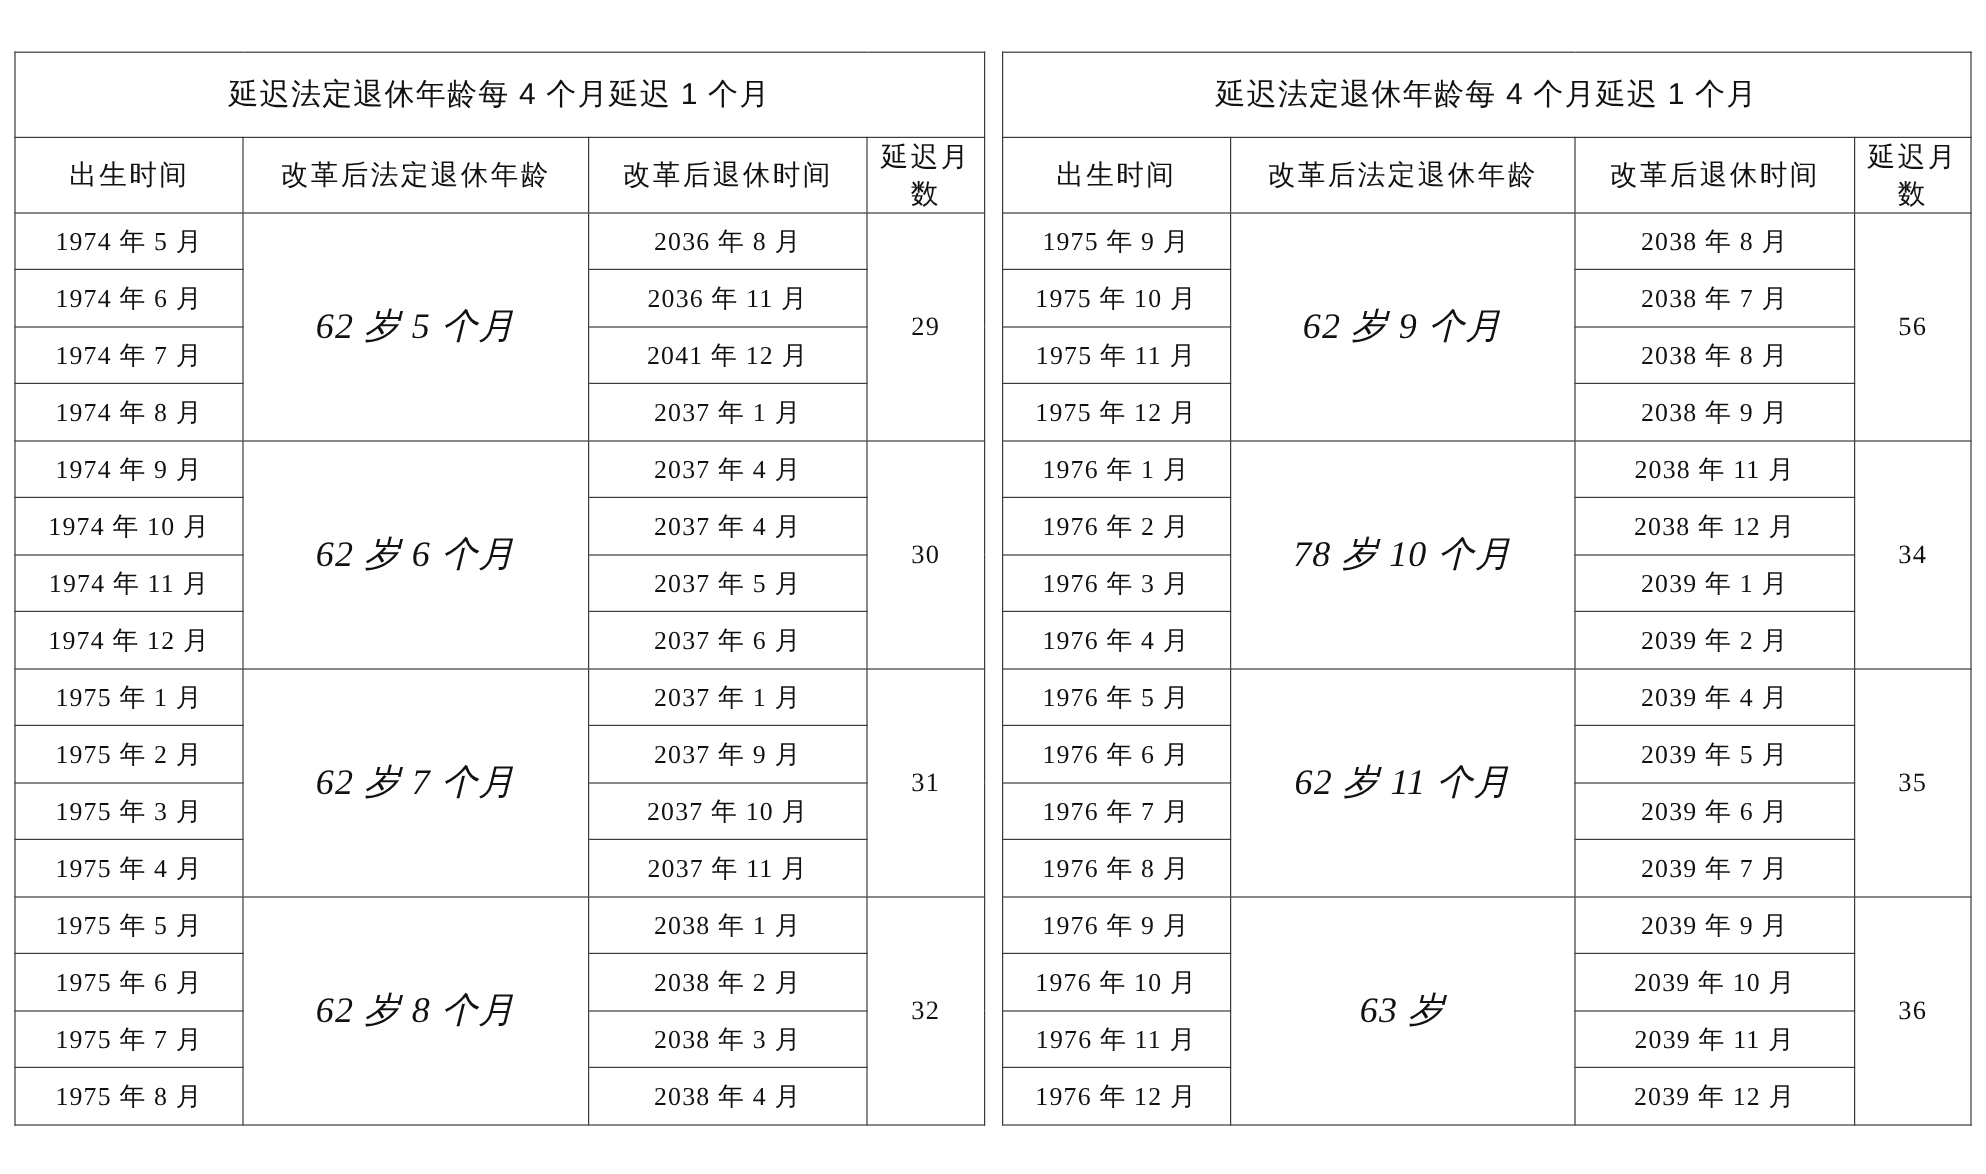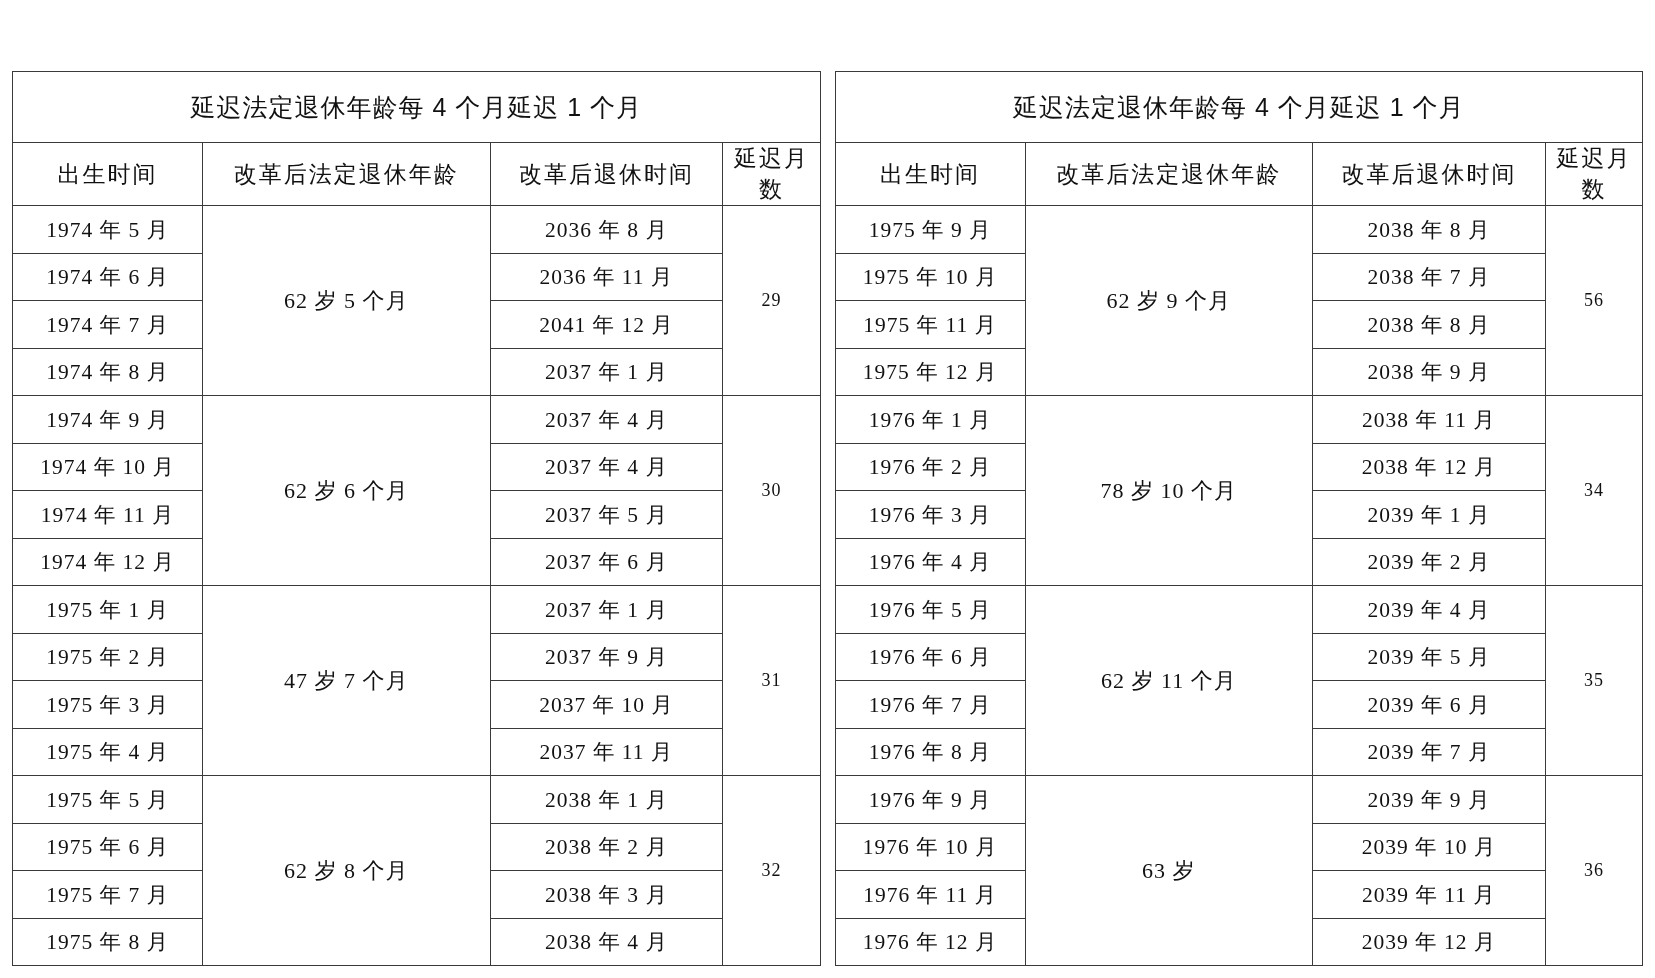--- a/index.html
+++ b/index.html
@@ -10,21 +10,21 @@
   body {
     width: 1655px;
     height: 978px;
     font-family: "Liberation Serif", "DejaVu Serif", serif;
     color: #111111;
     overflow: hidden;
   }
   .page {
     display: flex;
     flex-direction: row;
-    align-items: flex-end;
+    align-items: center;
     width: 1655px;
     height: 978px;
     box-sizing: border-box;
     padding: 14px 12px 12px 12px;
     gap: 14px;
   }
   .panel {
     flex: 1 1 0;
     display: flex;
     flex-direction: column;
@@ -54,25 +54,26 @@
     height: 62px;
     font-size: 23px;
     letter-spacing: 2px;
   }
   .data-cell {
     height: 46.5px;
     font-size: 21.5px;
     letter-spacing: 1px;
   }
   .age-cell {
+    font-size: 30px;
+    letter-spacing: 1px;
+    font-style: italic;
+  }
+  .num-cell {
     font-size: 22px;
-    letter-spacing: 1px;
-  }
-  .num-cell {
-    font-size: 18px;
   }
   
   .c-birth { width: 24.5%; }
   .c-age   { width: 37%; }
   .c-ret   { width: 30%; }
   .c-delay { width: 12.5%; }
 </style>
 </head>
 <body>
 
@@ -130,21 +131,21 @@
           <td class="data-cell">1974 年 11 月</td>
           <td class="data-cell">2037 年 5 月</td>
         </tr>
         <tr>
           <td class="data-cell">1974 年 12 月</td>
           <td class="data-cell">2037 年 6 月</td>
         </tr>
 
         <tr>
           <td class="data-cell">1975 年 1 月</td>
-          <td class="data-cell age-cell" rowspan="4">47 岁 7 个月</td>
+          <td class="data-cell age-cell" rowspan="4">62 岁 7 个月</td>
           <td class="data-cell">2037 年 1 月</td>
           <td class="data-cell num-cell" rowspan="4">31</td>
         </tr>
         <tr>
           <td class="data-cell">1975 年 2 月</td>
           <td class="data-cell">2037 年 9 月</td>
         </tr>
         <tr>
           <td class="data-cell">1975 年 3 月</td>
           <td class="data-cell">2037 年 10 月</td>

